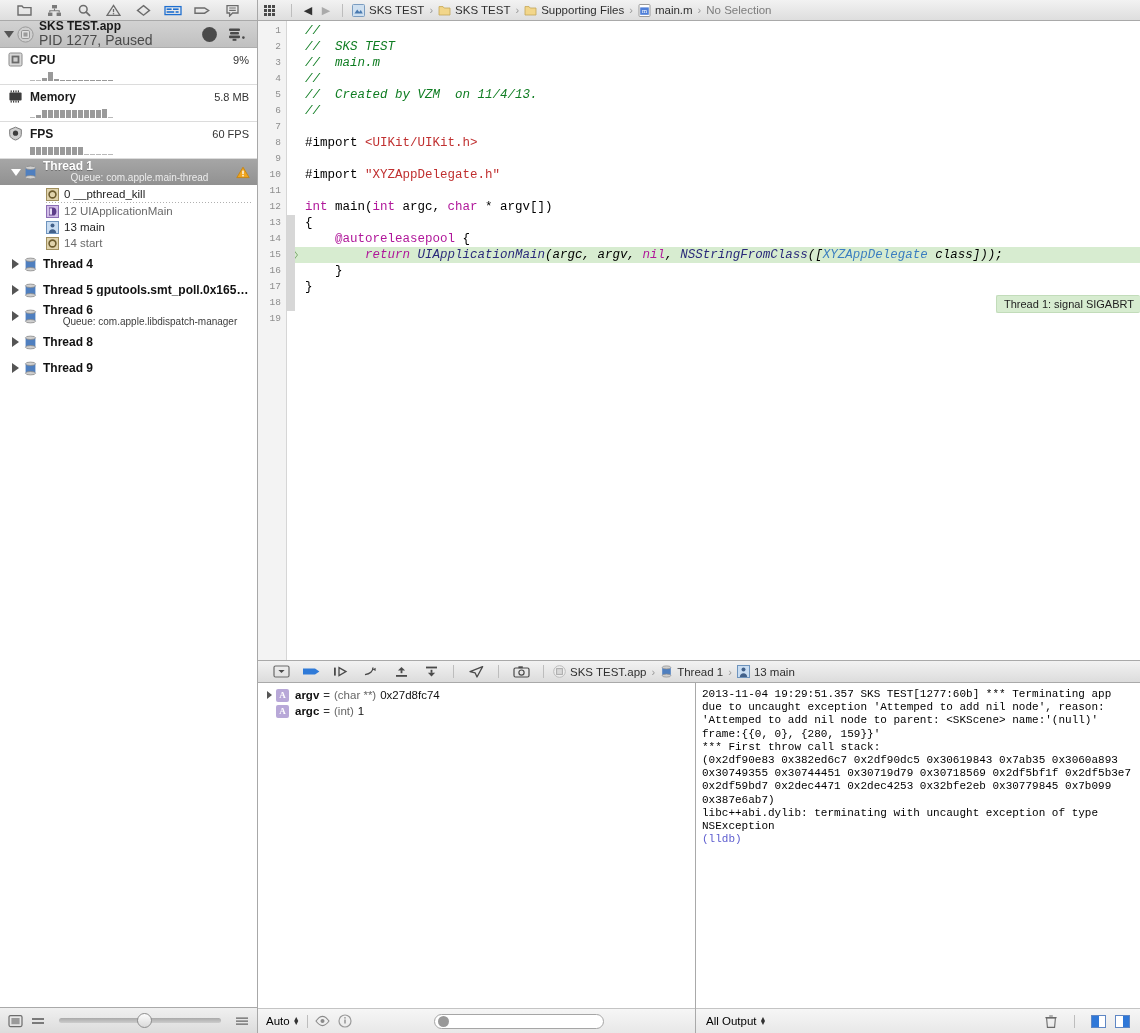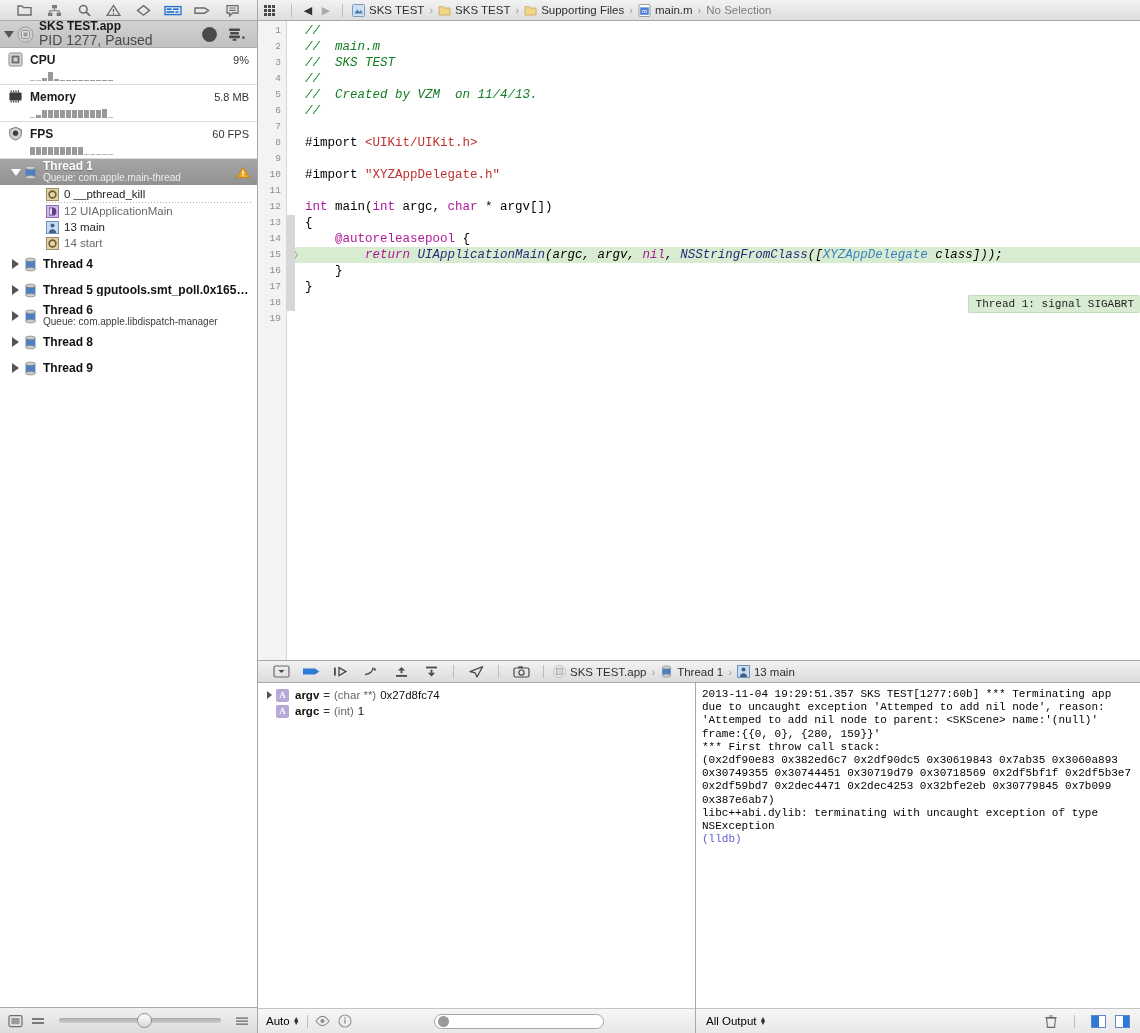--- a/index.html
+++ b/index.html
@@ -77,21 +77,21 @@
   .trow.sel {
     background:linear-gradient(to bottom,#a6a6a6,#919191);
     color:#fff;
   }
   .trow.sel .t-title { color:#fff; text-shadow:0 1px 0 rgba(0,0,0,.3); }
   .trow.sel .t-sub { color:#ececec; }
   .t-disc { width:15px; flex:none; display:flex; align-items:center; justify-content:center; }
   .t-icon { width:15px; height:15px; flex:none; margin-right:5px; }
   .t-text { flex:1; line-height:1.05; overflow:hidden; }
   .t-title { font-weight:bold; color:#111; white-space:nowrap; overflow:hidden; text-overflow:ellipsis; }
-  .t-sub { font-size:10px; color:#3d3d3d; white-space:nowrap; overflow:hidden; text-overflow:ellipsis; }
+  .t-sub { font-size:10px; color:#3d3d3d; white-space:nowrap; overflow:hidden; text-overflow:ellipsis;text-align:center; }
   .t-warn { margin-right:7px; flex:none; }
 
   .frow {
     display:flex; align-items:center; height:16px; font-size:11.5px;
     padding-left:46px; color:#222; position:relative;
   }
   .frow .f-icon { width:13px;height:13px;flex:none;margin-right:5px; }
   .frow.dim .f-label { color:#6a6a6a; }
   .frow.top-frame { height:18px; }
   .dotted-sep {
@@ -156,21 +156,21 @@
   .tok-c   { color:#0f7d22; font-style:italic; }
   .tok-pp  { color:#000; }
   .tok-str { color:#c03030; }
   .tok-kw  { color:#b0179a; }
   .tok-cls { color:#3b7ec0; }
   .tok-fn  { color:#2a2a7a; }
   .sigabrt {
     position:absolute; right:0; top:274px;
     background:#d7ecd0; color:#1e1e1e; font-size:11px;
     padding:2px 6px 2px 7px; border-radius:2px;
-    font-family:Liberation Mono, monospace;
+    font-family:Liberation Sans, sans-serif;
     border:1px solid #c2dcba; border-right:none;
     z-index:5;
   }
 
   
   .debug-area { flex:none; height:373px; display:flex; flex-direction:column; border-top:1px solid #a9a9a9; }
   .debug-bar {
     height:22px; flex:none;
     background:linear-gradient(to bottom,#f2f2f2,#dcdcdc);
     border-bottom:1px solid #a9a9a9;
@@ -646,22 +646,22 @@
           <div class="sb blk"></div>
           <div class="sb blk"></div>
           <div class="sb blk"></div>
           <div class="sb blk"></div>
           <div class="sb blk"></div>
           <div class="sb blk"></div>
           <div class="sb"></div>
         </div>
       <div class="code-area" id="code">
           <div class="cl"><span class="tok-c">//</span></div>
+          <div class="cl"><span class="tok-c">//  SKS TEST</span></div>
           <div class="cl"><span class="tok-c">//  main.m</span></div>
-          <div class="cl"><span class="tok-c">//  SKS TEST</span></div>
           <div class="cl"><span class="tok-c">//</span></div>
           <div class="cl"><span class="tok-c">//  Created by VZM  on 11/4/13.</span></div>
           <div class="cl"><span class="tok-c">//</span></div>
           <div class="cl">&nbsp;</div>
           <div class="cl"><span class="tok-pp">#import </span><span class="tok-str">&lt;UIKit/UIKit.h&gt;</span></div>
           <div class="cl">&nbsp;</div>
           <div class="cl"><span class="tok-pp">#import </span><span class="tok-str">"XYZAppDelegate.h"</span></div>
           <div class="cl">&nbsp;</div>
           <div class="cl"><span class="tok-kw">int</span><span class="tok-pp"> main(</span><span class="tok-kw">int</span><span class="tok-pp"> argc, </span><span class="tok-kw">char</span><span class="tok-pp"> * argv[])</span></div>
           <div class="cl"><span class="tok-pp">{</span></div>

